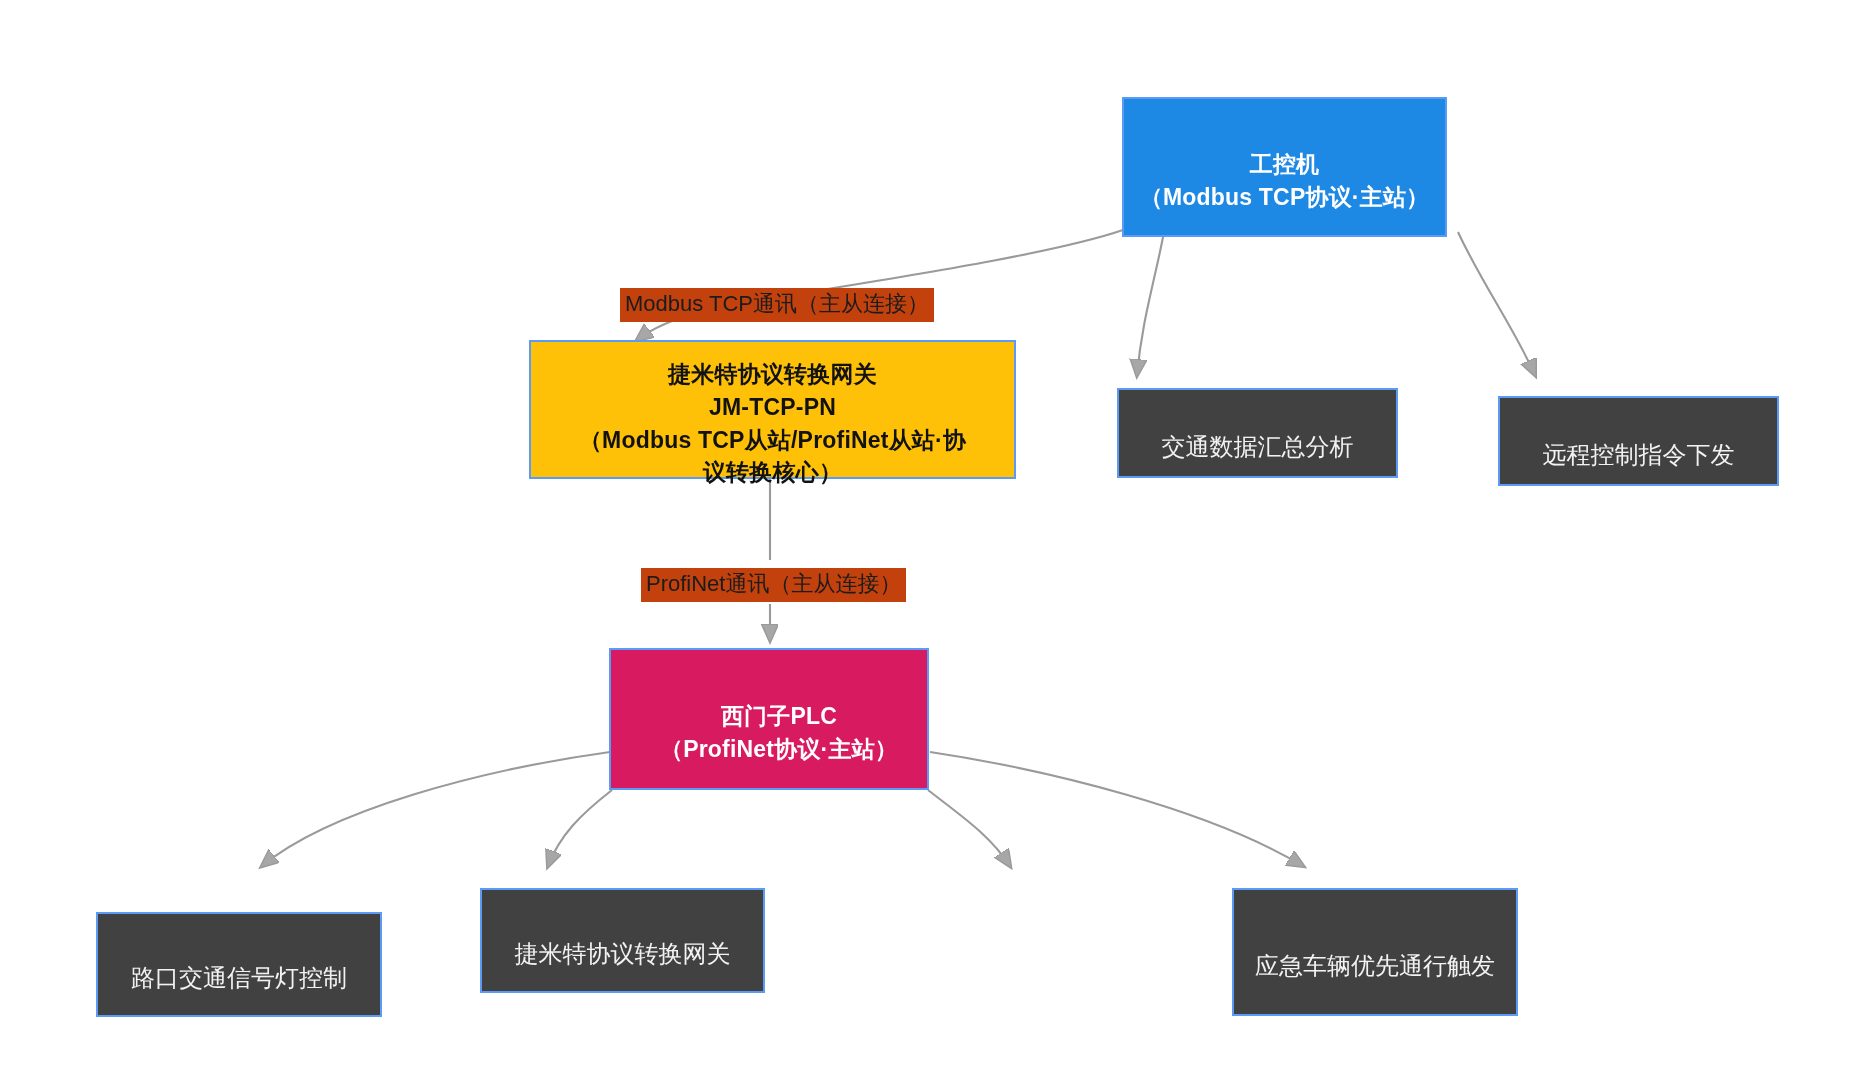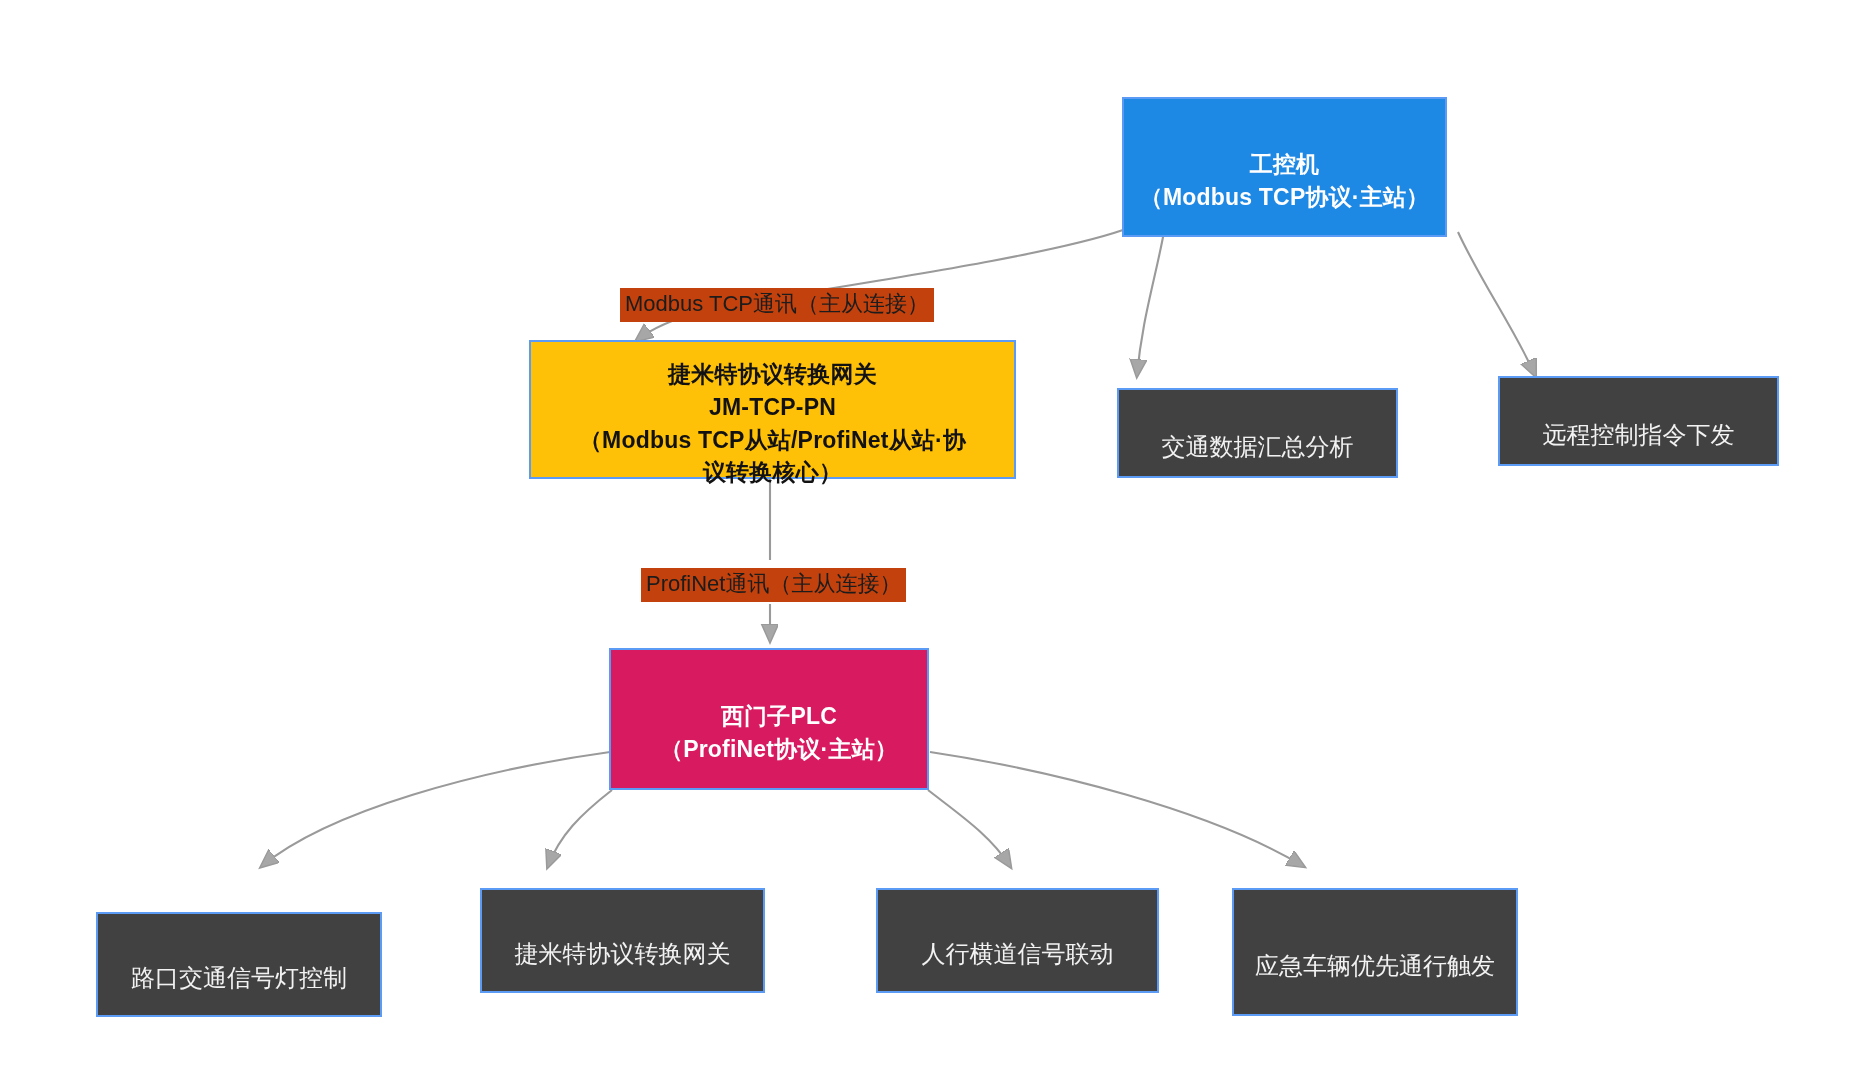--- a/index.html
+++ b/index.html
@@ -149,33 +149,30 @@
     <div class="label">
       <div>西门子PLC</div>
       <div>（ProfiNet协议·主站）</div>
     </div>
   </div>
 
   <div class="node n-dark clipx" style="left:1117px; top:388px; width:281px; height:90px;text-align:right;">
     <div class="label">交通数据汇总分析</div>
   </div>
 
-  <div class="node n-dark clipx" style="left:1498px; top:376px; width:281px; height:90px;text-align:center;">
+  <div class="node n-dark clipx" style="left:1498px; top:396px; width:281px; height:90px;text-align:center;">
     <div class="label">远程控制指令下发</div>
   </div>
 
   <div class="node n-dark clipx" style="left:96px; top:912px; width:286px; height:105px;">
     <div class="label">路口交通信号灯控制</div>
   </div>
 
   <div class="node n-dark clipx" style="left:480px; top:888px; width:285px; height:105px;">
     <div class="label">捷米特协议转换网关</div>
   </div>
 
-  <div class="node n-dark clipx" style="left:876px; top:888px; width:283px; height:105px;">
-    <div class="label">人行横道信号联动</div>
-  </div>
 
   <div class="node n-dark clipx" style="left:1232px; top:888px; width:286px; height:128px;">
     <div class="label">应急车辆优先通行触发</div>
   </div>
 
 </div>
 
 </body></html>

